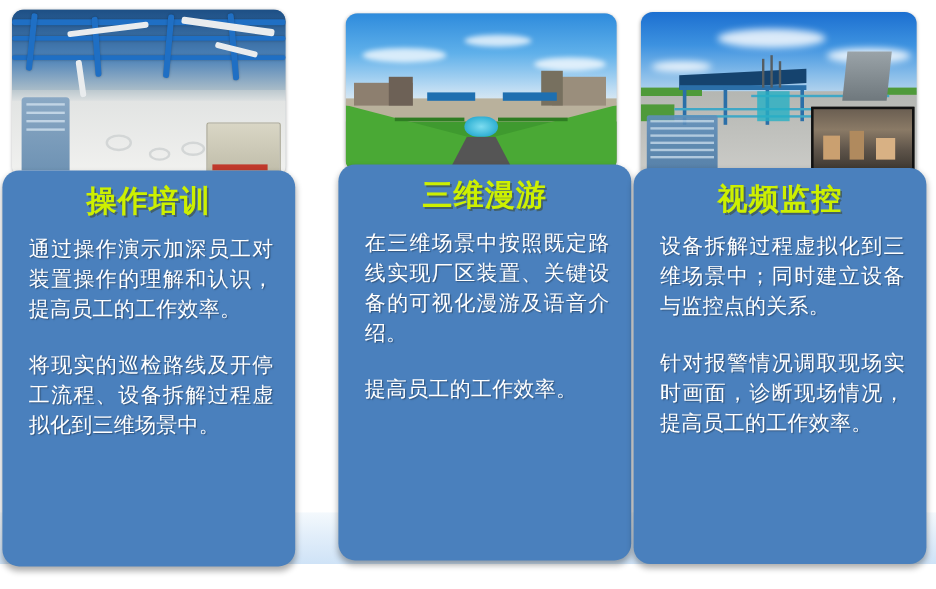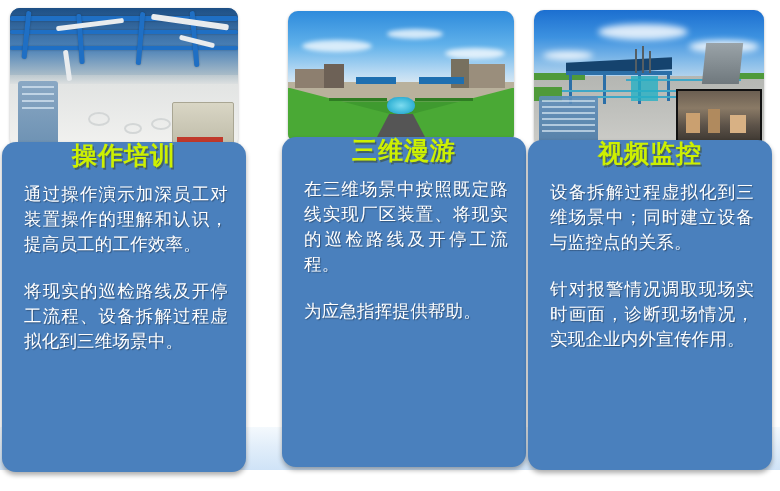--- a/index.html
+++ b/index.html
@@ -116,21 +116,21 @@
   }
   .card-2 .panel { top:131px; }
   .card-3 .panel { top:134px; }
 
   .panel-title {
     text-align:center;
     color:#cdf000;
     font-size:25px;
     font-weight:bold;
     line-height:1;
-    padding-top:1px;
+    padding-top:14px;
     letter-spacing:1px;
     text-shadow:1.5px 1.5px 0 rgba(60,70,40,.55);
   }
 
   .panel-body { padding:14px 18px 0 22px; }
   .para {
     color:#ffffff;
     font-size:17.5px;
     line-height:25px;
     letter-spacing:.2px;
@@ -212,22 +212,22 @@
           <div class="s2-hedge" style="left:18%;top:66%;width:26%;"></div>
           <div class="s2-hedge" style="right:18%;top:66%;width:26%;"></div>
           <div class="s2-road"></div>
           <div class="s2-fount"></div>
         </div>
       </div>
 
       <div class="panel">
         <div class="panel-title">三维漫游</div>
         <div class="panel-body">
-          <p class="para">在三维场景中按照既定路线实现厂区装置、将现实的巡检路线及开停工流程。</p>
-          <p class="para">为应急指挥提供帮助。</p>
+          <p class="para">在三维场景中按照既定路线实现厂区装置、关键设备的可视化漫游及语音介绍。</p>
+          <p class="para">提高员工的工作效率。</p>
         </div>
       </div>
     </div>
 
     <div class="card card-3">
 
       <div class="thumb">
         <div class="scene">
           <div class="s3-sky"></div>
           <div class="s3-cloud" style="left:28%;top:10%;width:90px;height:16px;"></div>
@@ -271,19 +271,19 @@
                 <i></i>
               </div>
           </div>
         </div>
       </div>
 
       <div class="panel">
         <div class="panel-title">视频监控</div>
         <div class="panel-body">
           <p class="para">设备拆解过程虚拟化到三维场景中；同时建立设备与监控点的关系。</p>
-          <p class="para">针对报警情况调取现场实时画面，诊断现场情况，实现企业内外宣传作用。</p>
+          <p class="para">针对报警情况调取现场实时画面，诊断现场情况，提高员工的工作效率。</p>
         </div>
       </div>
     </div>
 
   </div>
 </div>
 
 </body></html>

